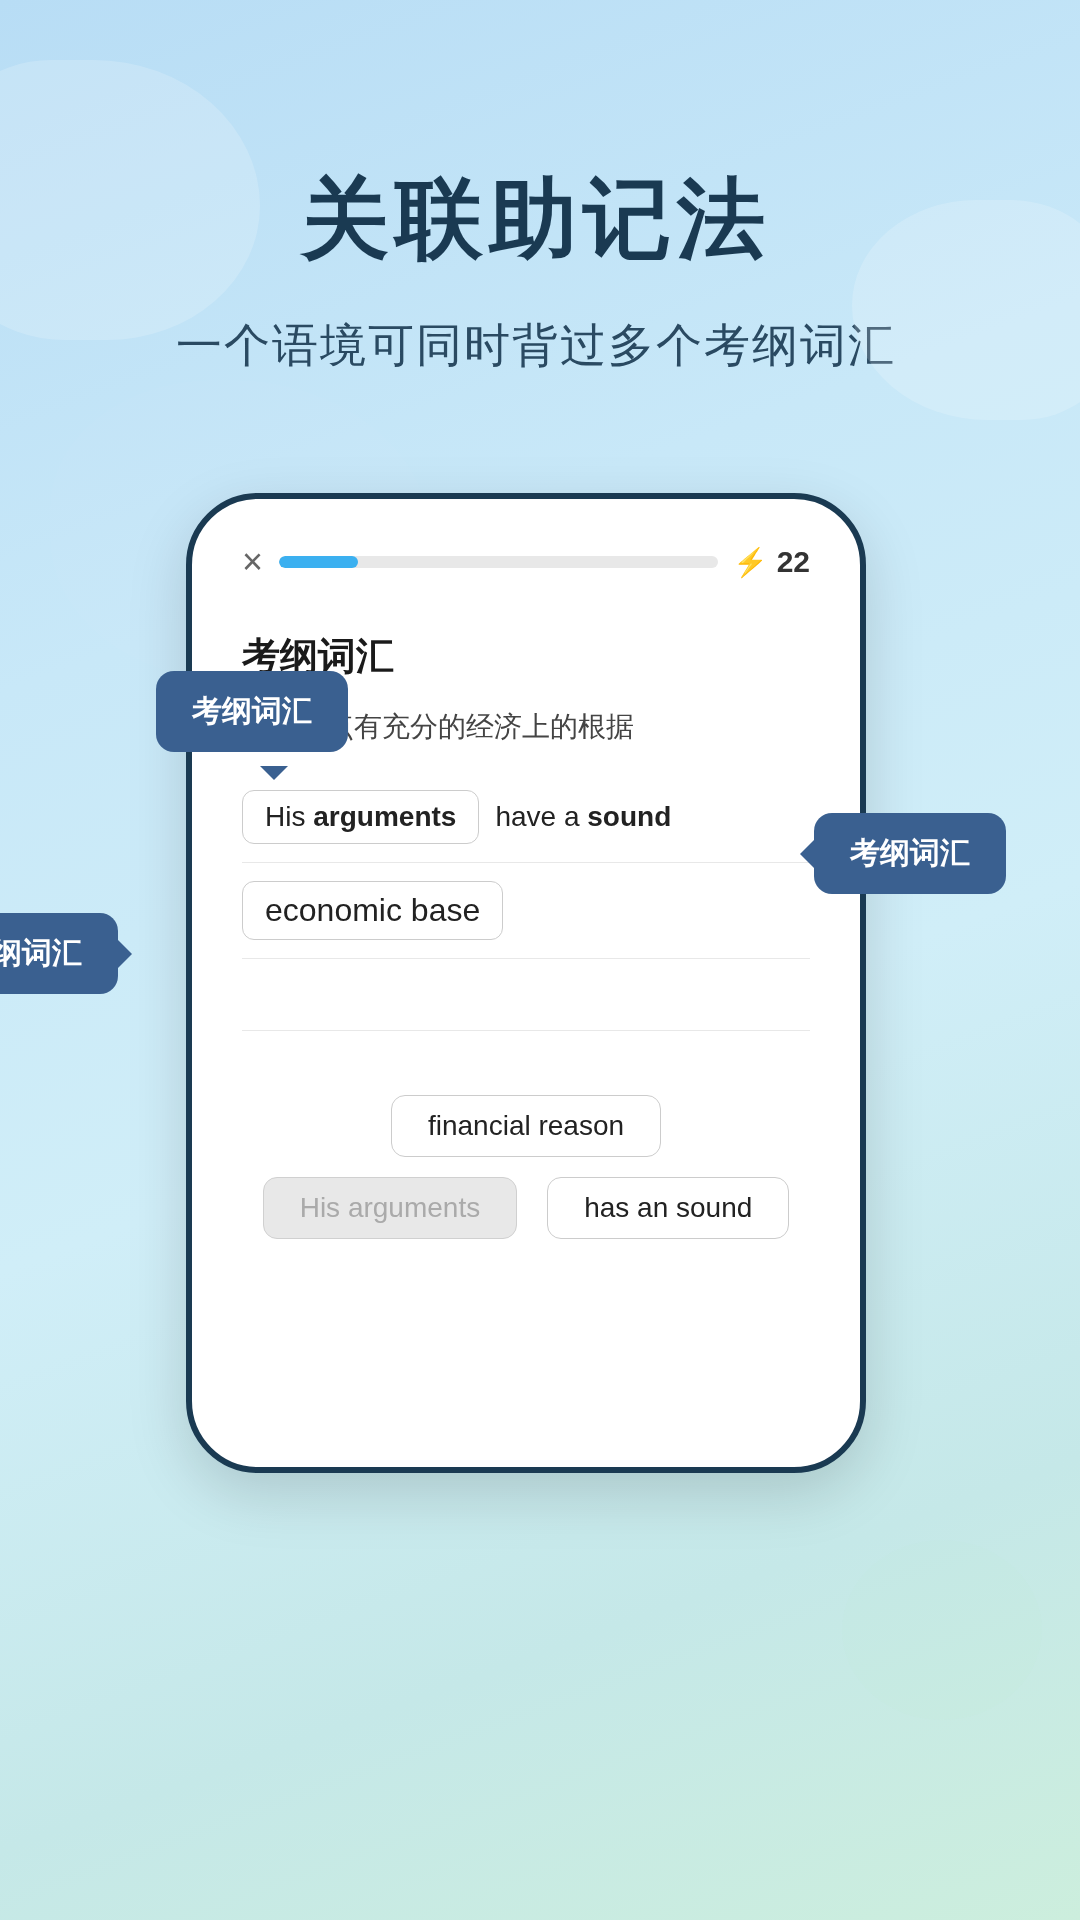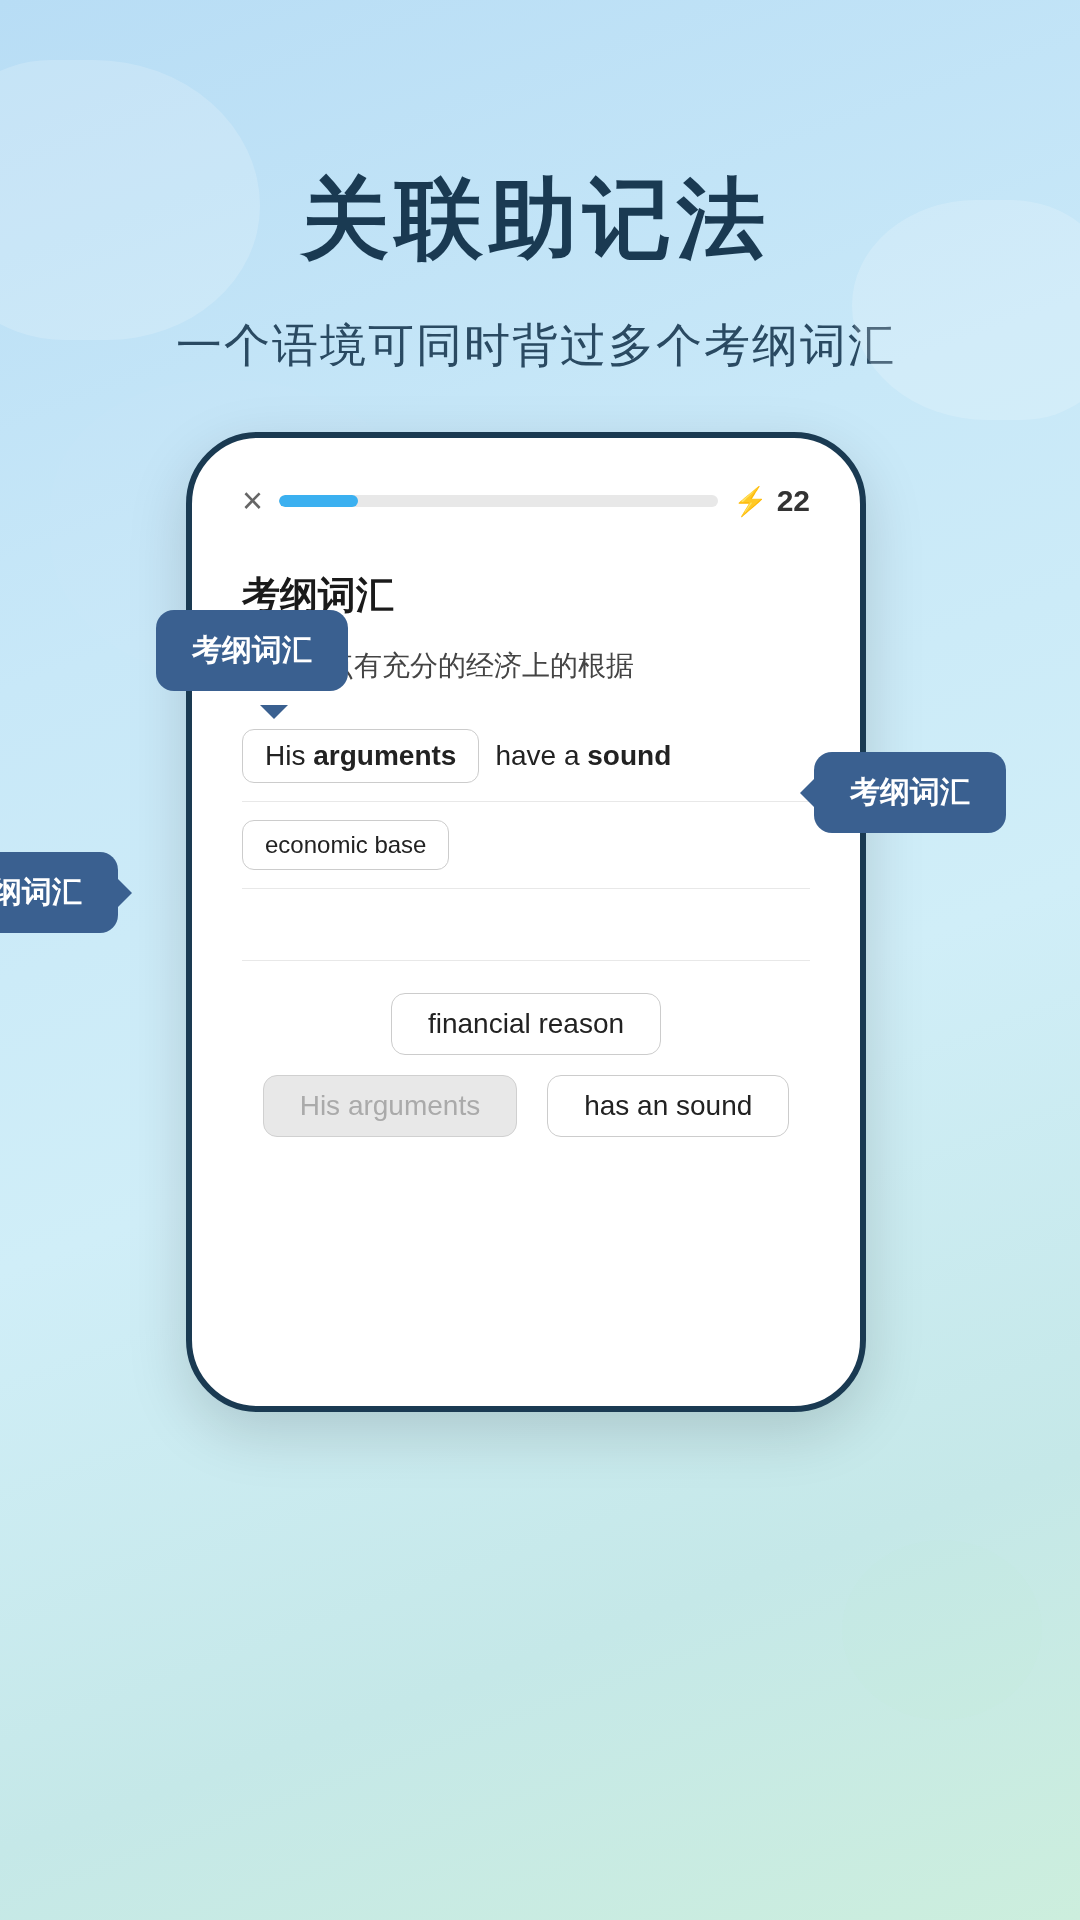--- a/index.html
+++ b/index.html
@@ -42,21 +42,21 @@
       letter-spacing: 6px;
       margin-bottom: 36px;
       text-align: center;
     }
 
     .subtitle {
       font-size: 46px;
       color: #2a4a62;
       font-weight: 400;
       letter-spacing: 2px;
-      margin-bottom: 55px;
+      margin-bottom: 116px;
       text-align: center;
     }
 
     .phone-frame {
       width: 680px;
       min-height: 980px;
       background: white;
       border-radius: 72px;
       border: 6px solid #1a3a52;
       overflow: hidden;
@@ -169,36 +169,36 @@
       padding-top: 18px;
       padding-bottom: 18px;
       border-bottom: 1.5px solid #e8e8e8;
     }
 
     .row2-chip {
       background: white;
       border: 1.5px solid #ccc;
       border-radius: 12px;
       padding: 10px 22px;
-      font-size: 24px;
+      font-size: 32px;
       color: #222;
       display: inline-block;
       cursor: pointer;
     }
 
     .empty-row {
       padding-top: 20px;
       padding-bottom: 20px;
       border-bottom: 1.5px solid #e8e8e8;
       height: 72px;
     }
 
     
     .bottom-options {
-      margin-top: 32px;
+      margin-top: 64px;
       display: flex;
       flex-direction: column;
       gap: 20px;
       align-items: center;
     }
 
     .bottom-chip {
       background: white;
       border: 1.5px solid #ccc;
       border-radius: 14px;

